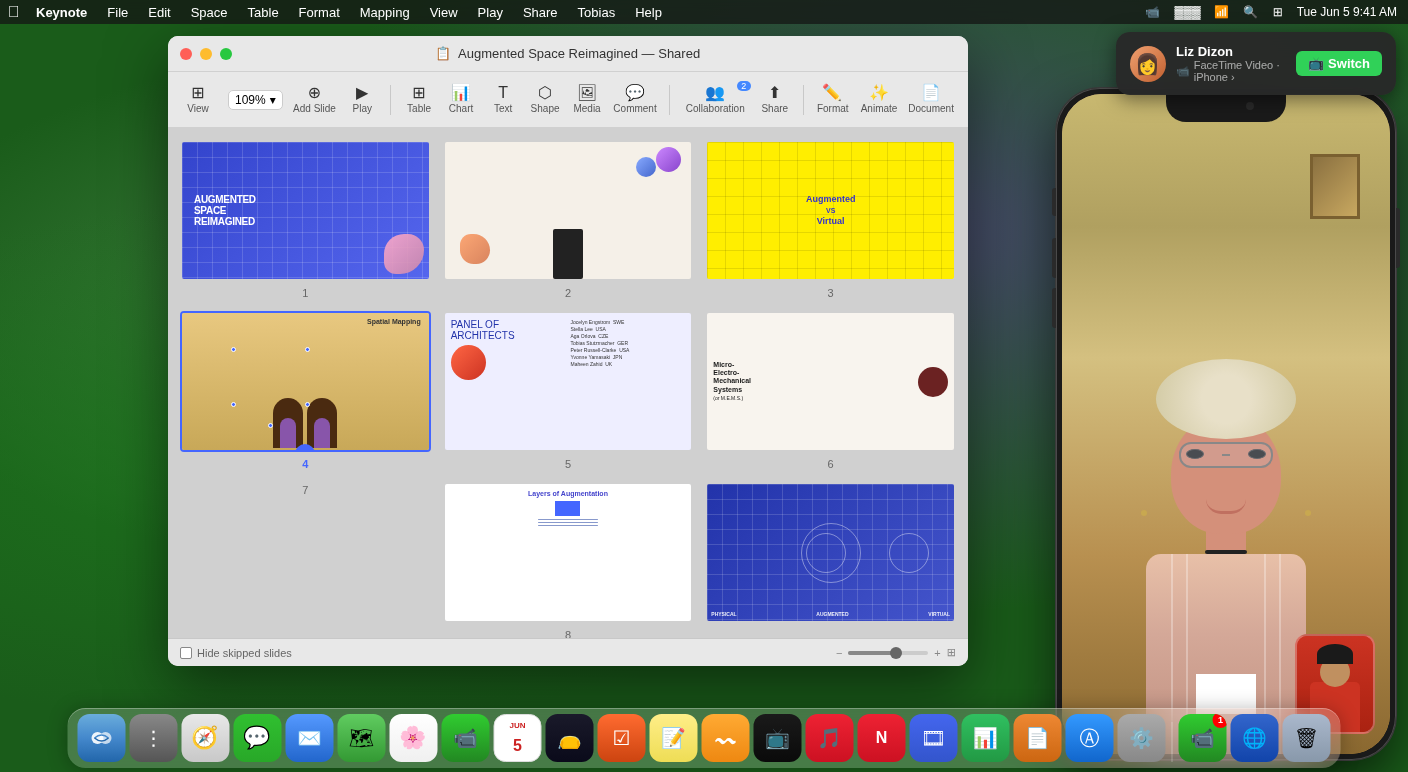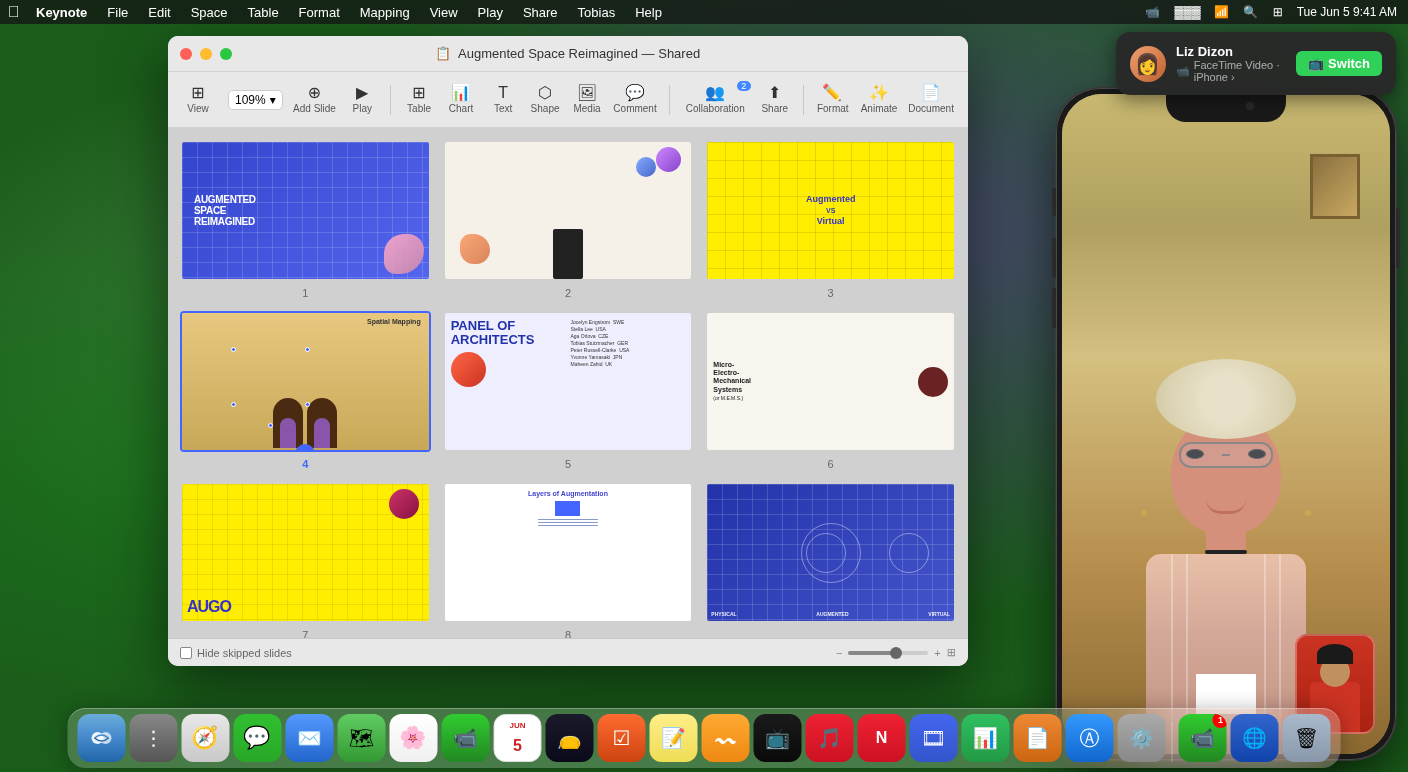--- a/index.html
+++ b/index.html
@@ -463,22 +463,22 @@
       padding: 6px;
       display: flex;
       gap: 5px;
       position: relative;
     }
     .slide-5-left {
       flex: 1;
     }
     .slide-5-title {
       color: #2233aa;
-      font-size: 13px;
-      font-weight: 700;
+      font-size: 10px;
+      font-weight: 400;
       line-height: 1.1;
       margin-bottom: 4px;
     }
     .slide-5-blob {
       width: 35px;
       height: 35px;
       border-radius: 50%;
       background: linear-gradient(135deg, #ff6644, #cc3322);
       margin-top: 4px;
     }
@@ -1151,26 +1151,20 @@
       <div class="slide-thumb">
         <div class="slide-6" style="width:100%;height:100%;">
           <div class="slide-6-text">Micro-<br>Electro-<br>Mechanical<br>Systems<br><span style="font-size:5px;font-weight:400;">(or M.E.M.S.)</span></div>
           <div class="slide-6-circle"></div>
         </div>
       </div>
       <span class="slide-num">6</span>
     </div>
 
     <div class="slide-wrapper">
-      <div class="slide-thumb">
-        <div class="slide-7" style="width:100%;height:100%;">
-          <div class="slide-7-blob"></div>
-          <div class="slide-7-text">AUGO</div>
-        </div>
-      </div>
       <span class="slide-num">7</span>
     </div>
 
     <div class="slide-wrapper">
       <div class="slide-thumb">
         <div class="slide-8" style="width:100%;height:100%;">
           <div class="slide-8-title">Layers of Augmentation</div>
           <div class="slide-8-rect"></div>
           <div class="slide-8-lines">
             <div class="slide-8-line"></div>

